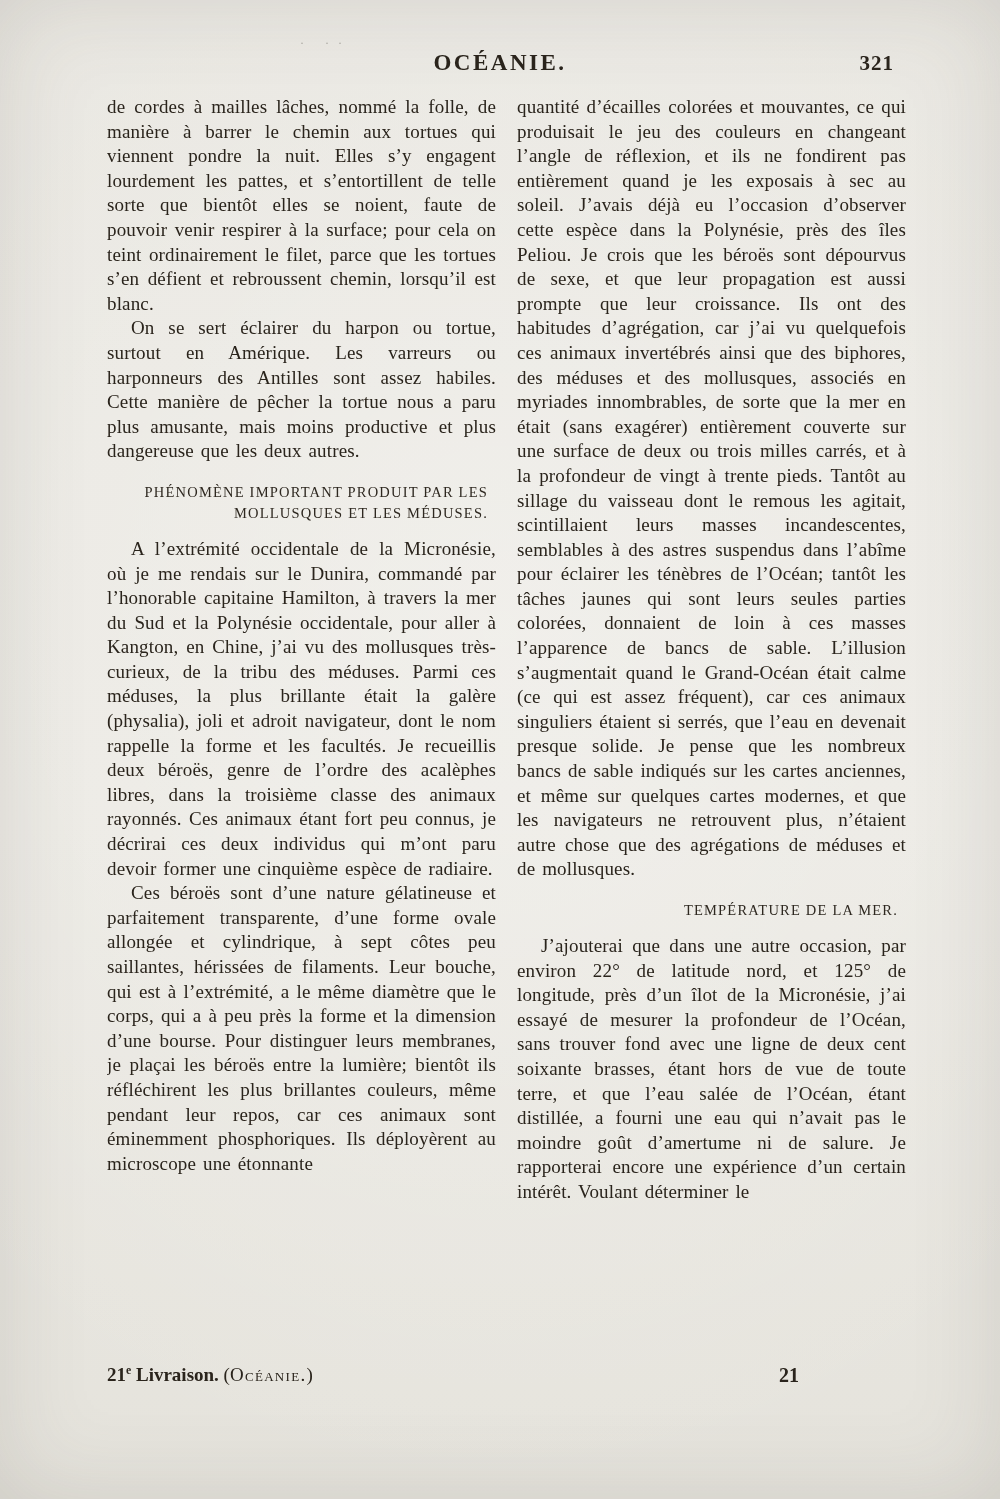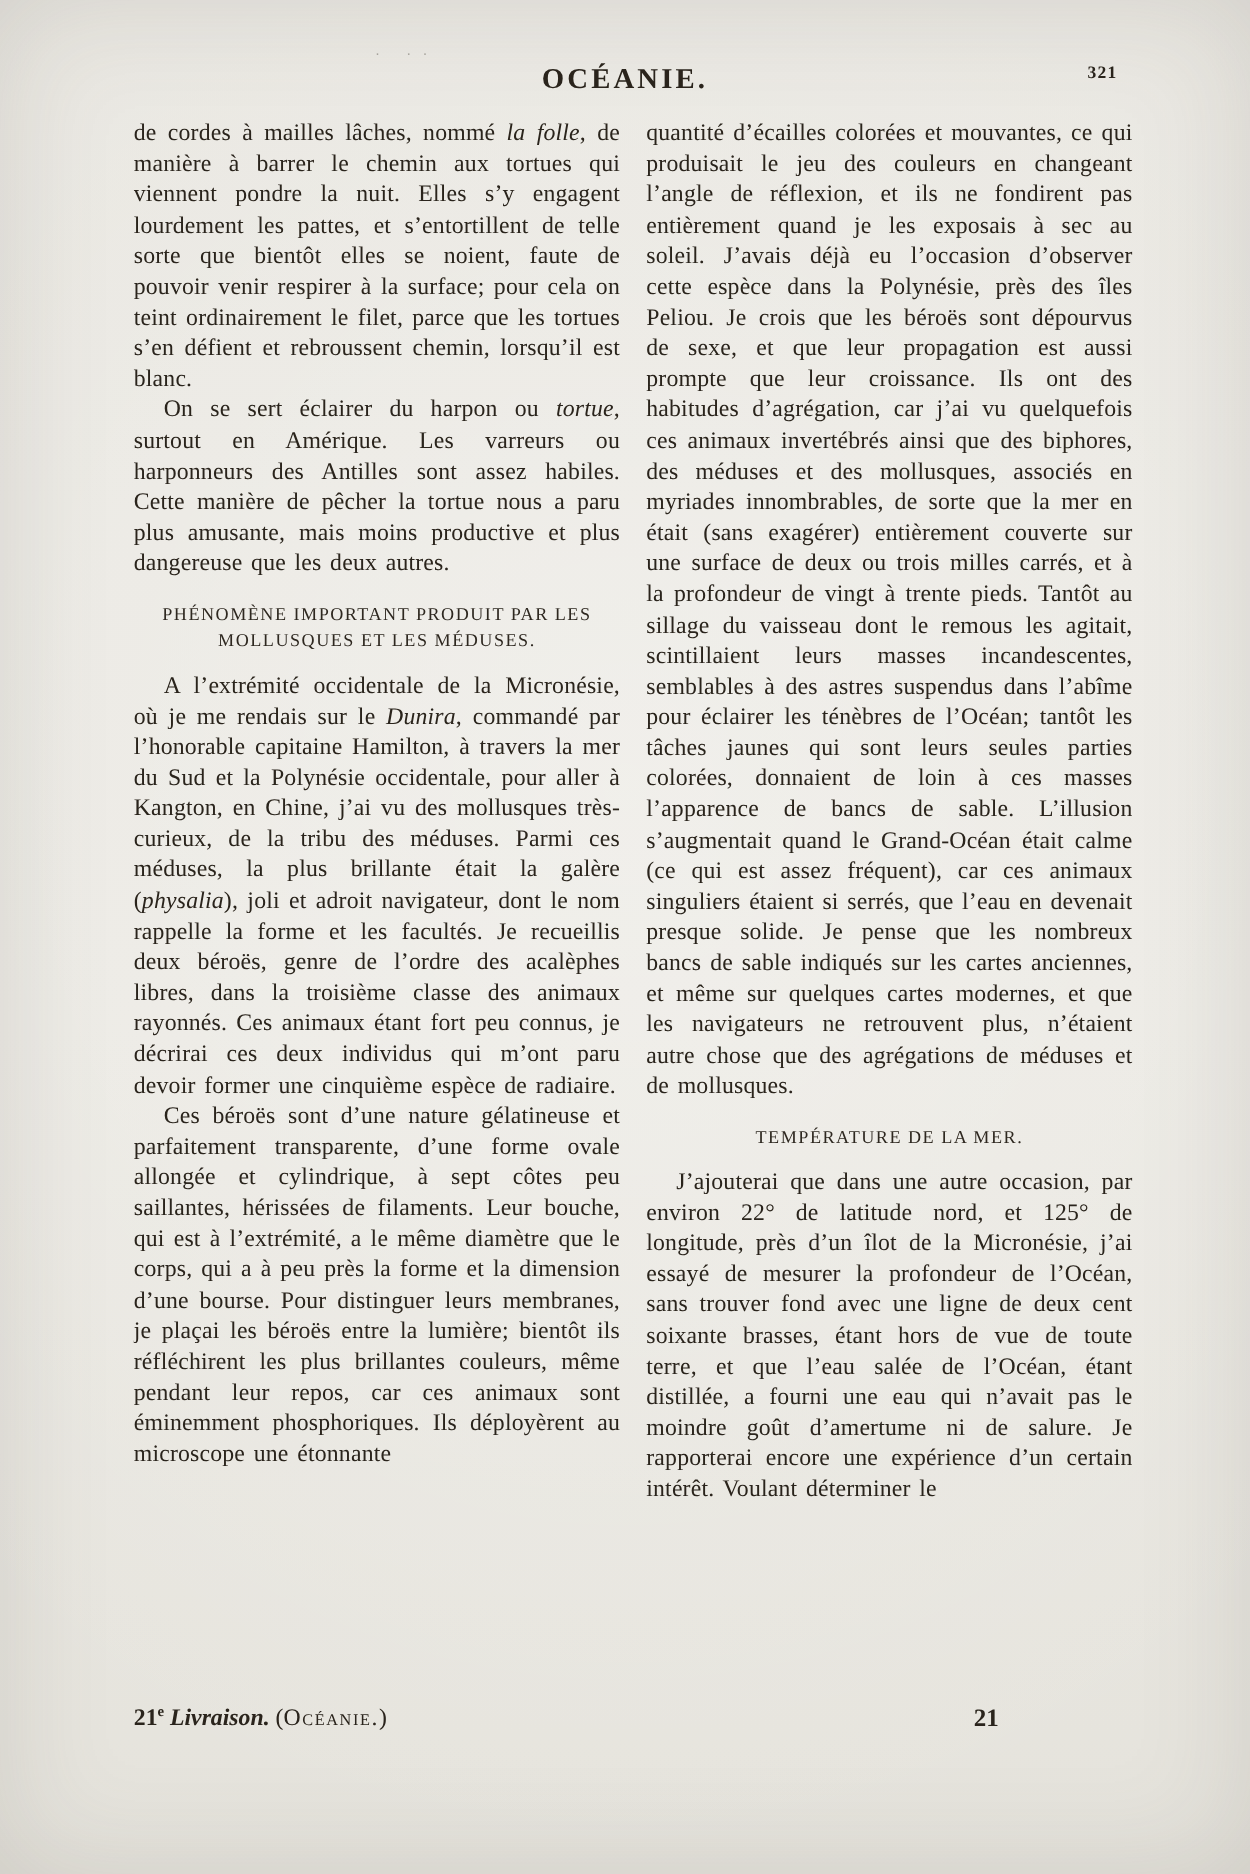--- a/index.html
+++ b/index.html
@@ -37,21 +37,21 @@
     right: 0;
     text-align: center;
     font-size: 23px;
     font-weight: bold;
     letter-spacing: 2.5px;
   }
   .page-number {
     position: absolute;
     top: 51px;
     right: 106px;
-    font-size: 14px;
+    font-size: 21px;
     font-weight: bold;
     letter-spacing: 1px;
   }
   .columns {
     position: absolute;
     top: 95px;
     left: 107px;
     width: 799px;
     display: flex;
     gap: 21px;
@@ -66,28 +66,28 @@
     text-align: justify;
   }
   .para {
     text-align: justify;
     word-spacing: 2px;
     letter-spacing: 0.15px;
     color: #2a241c;
   }
   .para.indent { text-indent: 24px; }
   .section-heading {
-    text-align: center;
+    text-align: right;
     font-size: 14.5px;
     line-height: 21px;
     letter-spacing: 1.2px;
     margin: 18px 8px 13px 8px;
     color: #2e2820;
   }
-  .it { font-style: italic; }
+  .it { }
   .bd { font-weight: bold; }
   .sup {
     font-size: 0.62em;
     vertical-align: super;
     line-height: 0;
   }
   .sc {
     font-variant: small-caps;
     letter-spacing: 1.3px;
   }

